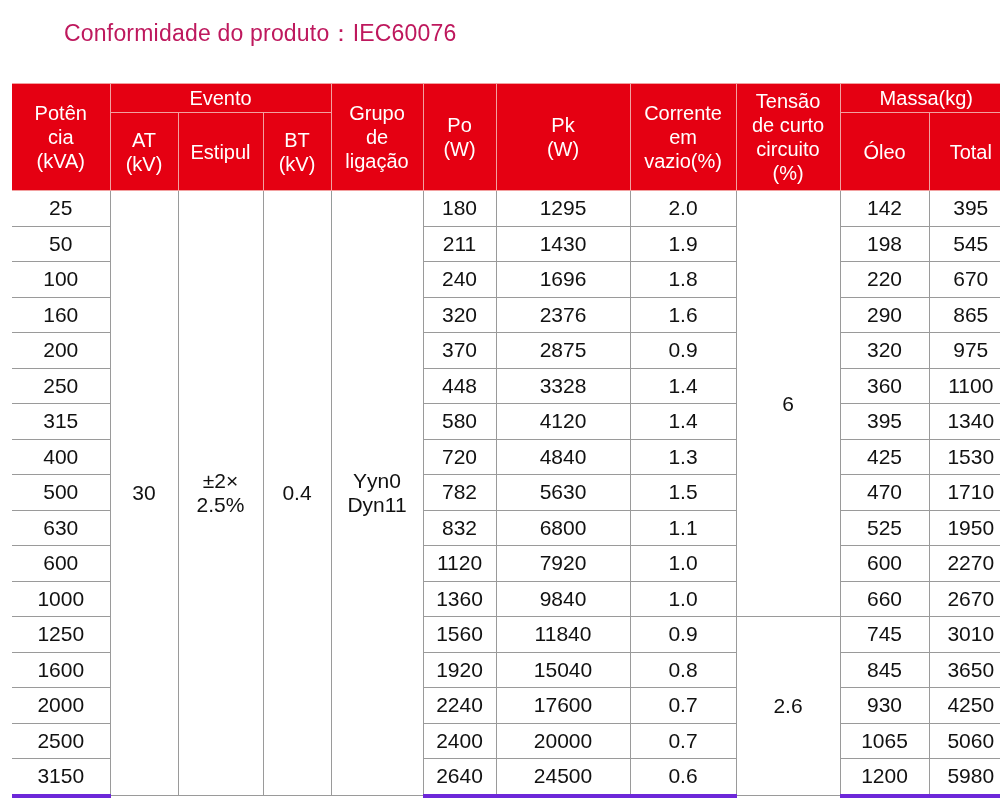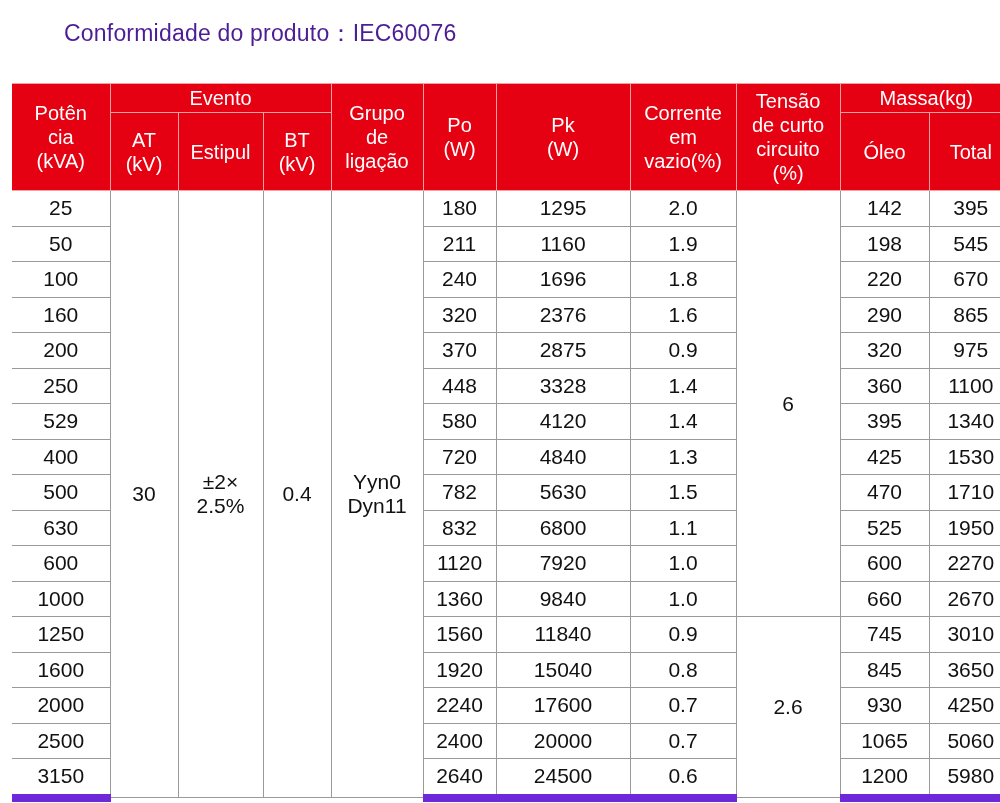--- a/index.html
+++ b/index.html
@@ -1,29 +1,29 @@
 <!DOCTYPE html>
 <html><head>
 <meta charset="utf-8">
 <style>
   html, body { margin: 0; padding: 0; background: #ffffff; }
   body { width: 1000px; height: 803px; position: relative; overflow: hidden;
          font-family: "Liberation Sans", "DejaVu Sans", sans-serif; color: #1a1a1a; }
-  .title { position: absolute; left: 64px; top: 18px; font-size: 23px; color: #4c1d95; letter-spacing: 0.2px; text-align: center; }
+  .title { position: absolute; left: 64px; top: 18px; font-size: 23px; color: #be185d; letter-spacing: 0.2px; text-align: center; }
   table.spec { position: absolute; left: 12px; top: 83px; width: 1000px; border-collapse: collapse; table-layout: fixed; }
   table.spec th { background: #e50012; color: #ffffff; font-weight: normal; font-size: 20px; line-height: 24px;
                   border: 1.5px solid #f2a0a0; padding: 0; text-align: center; vertical-align: middle; }
   table.spec thead tr.h1 th { height: 28px; }
   table.spec thead tr.h2 th { height: 77px; }
   table.spec th.tall { height: 106px; }
   table.spec td { font-size: 21px; text-align: center; vertical-align: middle; height: 34.5px; padding: 0;
                   border: 1.5px solid #9a9a9a; color: #111; }
   table.spec tr td:first-child, table.spec tr th:first-child { border-left: none; }
   table.spec tr td:last-child, table.spec tr th:last-child { border-right: none; }
-  table.spec tbody tr:last-child td { border-bottom: 8px solid #6d28d9; }
+  table.spec tbody tr:last-child td { border-bottom: 4px solid #6d28d9; }
   .ml { white-space: pre-line; }
 </style>
 </head>
 <body>
 
 <div class="title">Conformidade do produto：IEC60076</div>
 
 <table class="spec">
   <colgroup>
     <col style="width:98px">
@@ -82,21 +82,21 @@
         <td>180</td>
         <td>1295</td>
         <td>2.0</td>
         <td rowspan="12">6</td>
         <td>142</td>
         <td>395</td>
       </tr>
       <tr>
         <td>50</td>
         <td>211</td>
-        <td>1160</td>
+        <td>1430</td>
         <td>1.9</td>
         <td>198</td>
         <td>545</td>
       </tr>
       <tr>
         <td>100</td>
         <td>240</td>
         <td>1696</td>
         <td>1.8</td>
         <td>220</td>
@@ -120,21 +120,21 @@
       </tr>
       <tr>
         <td>250</td>
         <td>448</td>
         <td>3328</td>
         <td>1.4</td>
         <td>360</td>
         <td>1100</td>
       </tr>
       <tr>
-        <td>529</td>
+        <td>315</td>
         <td>580</td>
         <td>4120</td>
         <td>1.4</td>
         <td>395</td>
         <td>1340</td>
       </tr>
       <tr>
         <td>400</td>
         <td>720</td>
         <td>4840</td>

